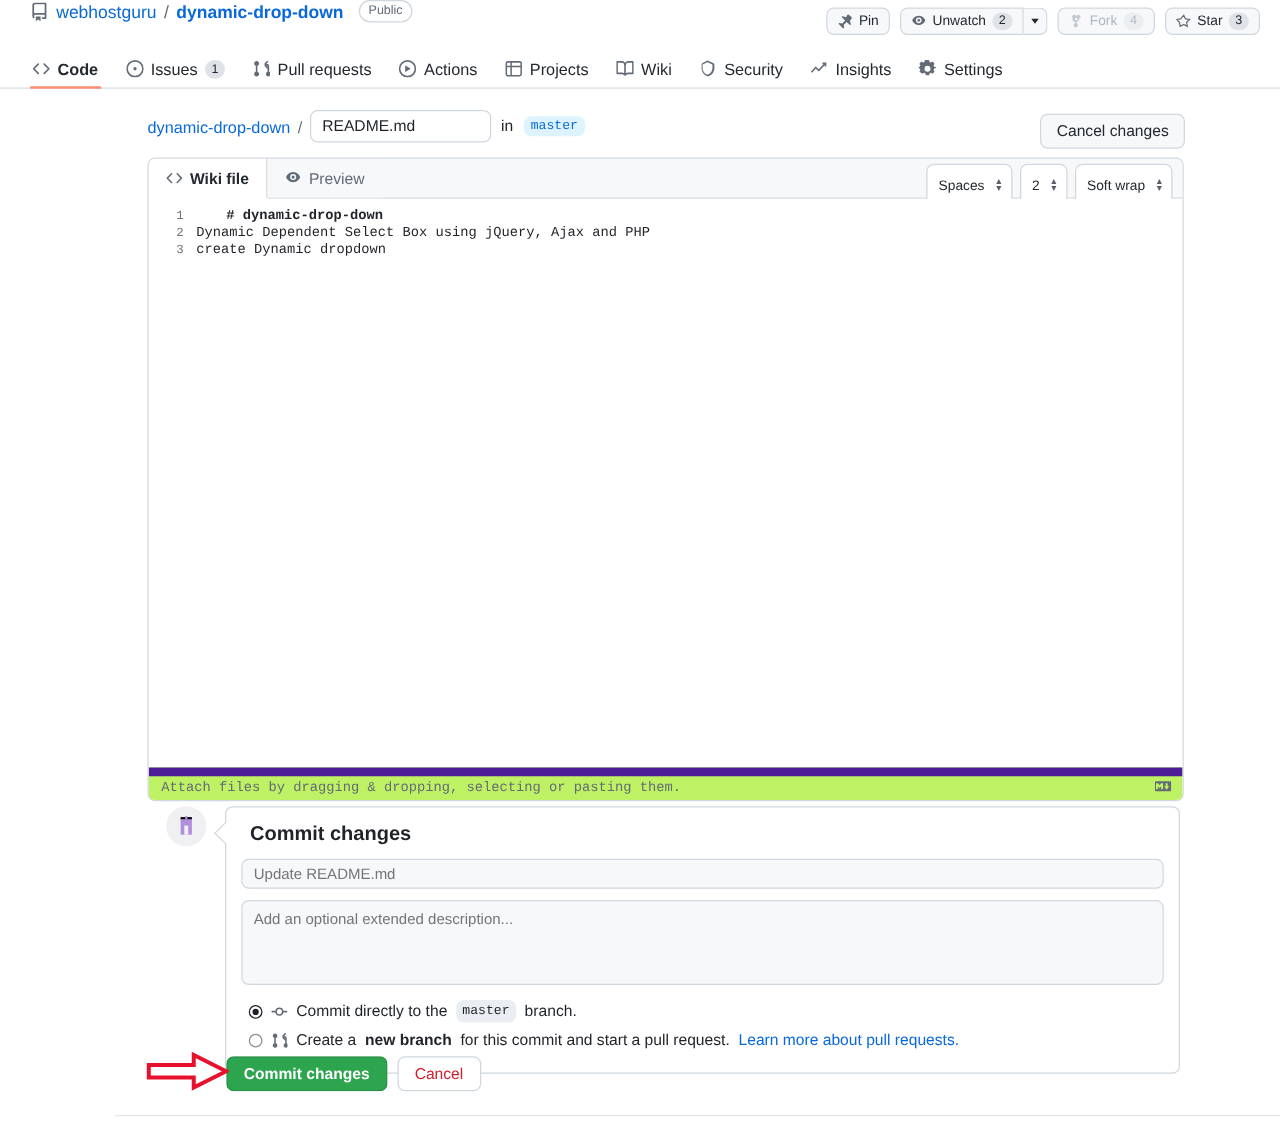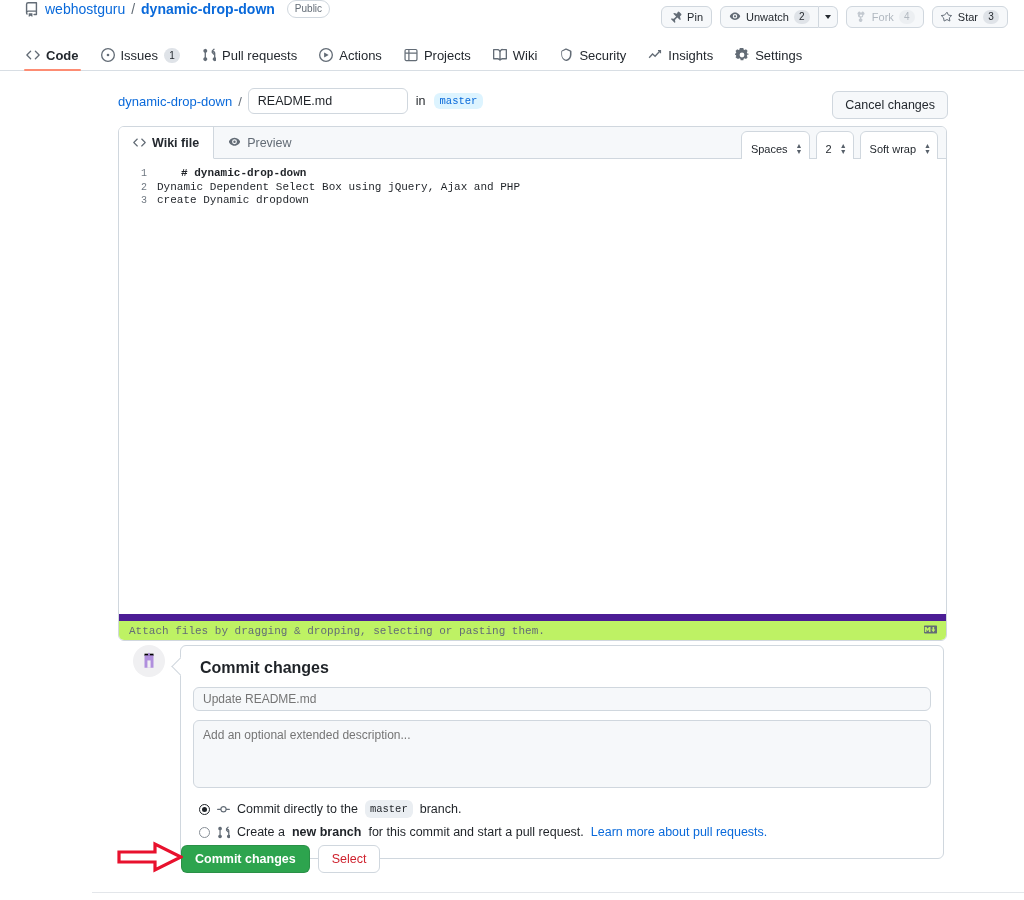--- a/index.html
+++ b/index.html
@@ -91,21 +91,21 @@
   }
 
   
   .path-bar {
     position:absolute; left:118px; top:88px; right:76px;
     display:flex; align-items:center;
   }
   .path-repo { color:#0969da; text-decoration:none; font-size:13px; }
   .path-slash { color:#636c76; margin:0 6px; }
   .filename-input {
-    width:160px; height:26px;
+    width:145px; height:26px;
     border:1px solid #d0d7de; border-radius:6px;
     padding:0 9px;
     font-size:12.5px; color:#1f2328;
     background:#fff;
     font-family:"Liberation Sans", sans-serif;
   }
   .in-text { color:#1f2328; margin:0 8px; font-size:12.5px; }
   .branch-chip {
     background:#ddf4ff; color:#0969da;
     border-radius:6px; padding:2px 6px;
@@ -539,20 +539,20 @@
     </span>
     <span>Create a</span>
     <span class="bold">new branch</span>
     <span>for this commit and start a pull request.</span>
     <a class="lnk" href="#">Learn more about pull requests.</a>
   </div>
 </div>
 
 <div class="commit-actions">
   <button class="btn-primary">Commit changes</button>
-  <button class="btn-cancel">Select</button>
+  <button class="btn-cancel">Cancel</button>
 </div>
 
 <svg class="arrow-annot" viewBox="0 0 66 32">
   <polygon points="2,11 38,11 38,3 64,16 38,29 38,21 2,21" fill="#ffffff" stroke="#e8112d" stroke-width="3.2" stroke-linejoin="miter"></polygon>
 </svg>
 
 <div class="bottom-divider"></div>
 
 </body></html>

